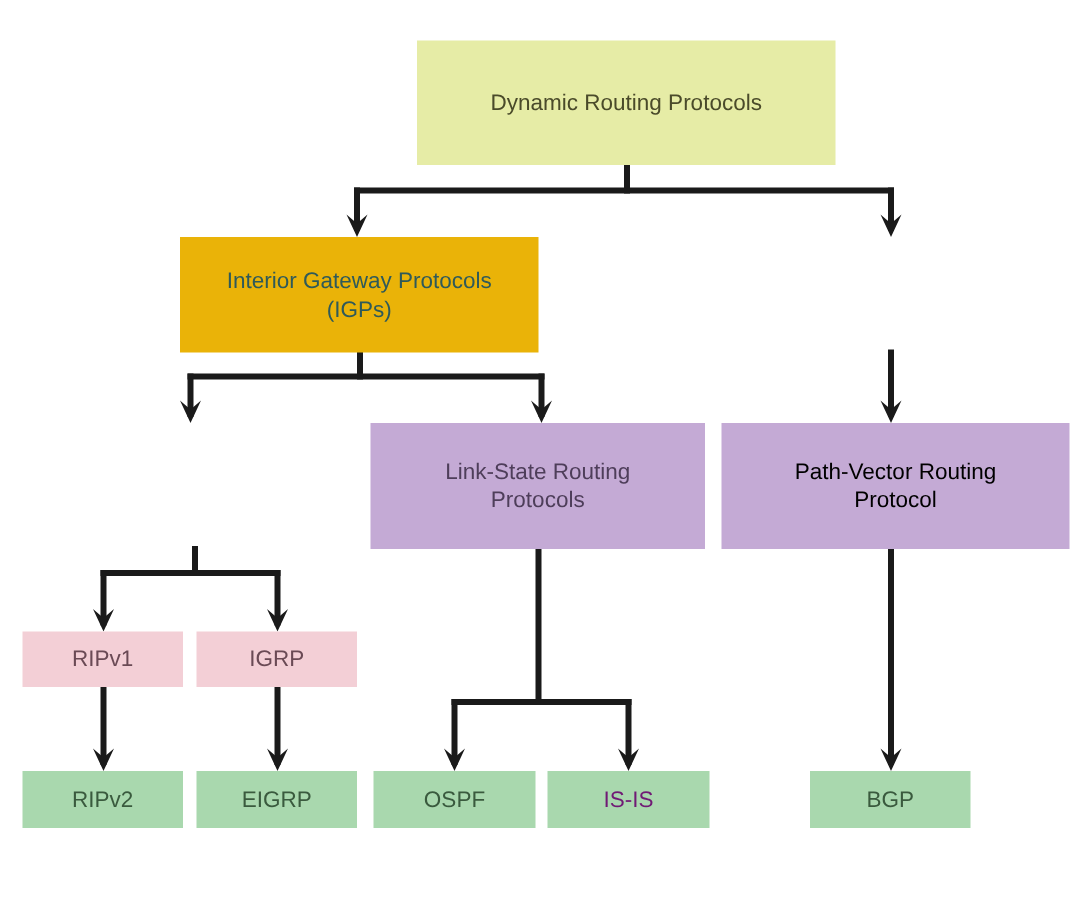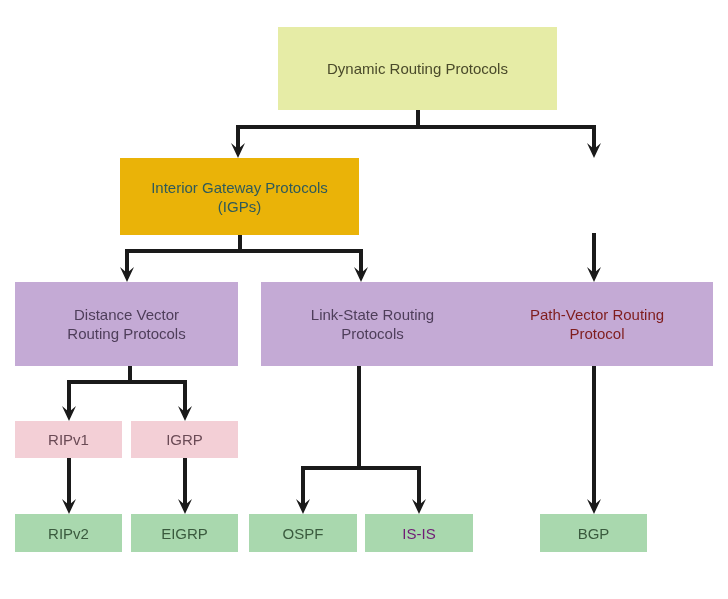--- a/index.html
+++ b/index.html
@@ -51,29 +51,25 @@
       <path d="M587,499 L594,514 L601,499 L594,505 Z" fill="#1a1a1a"></path>
     </svg>
 
   <div class="node" style="left: 278px; top: 27px; width: 279px; height: 83px; background: rgb(230, 236, 166); color: rgb(74, 74, 42);">
       <span>Dynamic Routing Protocols</span>
     </div>
   <div class="node" style="left: 120px; top: 158px; width: 239px; height: 77px; background: #eab308; color: rgb(47, 90, 90);">
       <span>Interior Gateway Protocols
 (IGPs)</span>
     </div>
-  <div class="node" style="left: 15px; top: 282px; width: 223px; height: 84px; background: rgb(196, 170, 213); color: rgb(78, 62, 90);">
-      <span>Distance Vector
-Routing Protocols</span>
-    </div>
-  <div class="node" style="left: 261px; top: 282px; width: 223px; height: 84px; background: rgb(196, 170, 213); color: rgb(78, 62, 90);">
+  <div class="node" style="left: 247px; top: 282px; width: 223px; height: 84px; background: rgb(196, 170, 213); color: rgb(78, 62, 90);">
       <span>Link-State Routing
 Protocols</span>
     </div>
-  <div class="node" style="left: 481px; top: 282px; width: 232px; height: 84px; background: rgb(196, 170, 213); color: #7f1d1d;">
+  <div class="node" style="left: 481px; top: 282px; width: 232px; height: 84px; background: rgb(196, 170, 213); color: #000000;">
       <span>Path-Vector Routing
 Protocol</span>
     </div>
   <div class="node" style="left: 15px; top: 421px; width: 107px; height: 37px; background: rgb(243, 207, 214); color: rgb(106, 74, 85);">
       <span>RIPv1</span>
     </div>
   <div class="node" style="left: 131px; top: 421px; width: 107px; height: 37px; background: rgb(243, 207, 214); color: rgb(106, 74, 85);">
       <span>IGRP</span>
     </div>
   <div class="node" style="left: 15px; top: 514px; width: 107px; height: 38px; background: rgb(169, 216, 174); color: rgb(58, 90, 62);">

